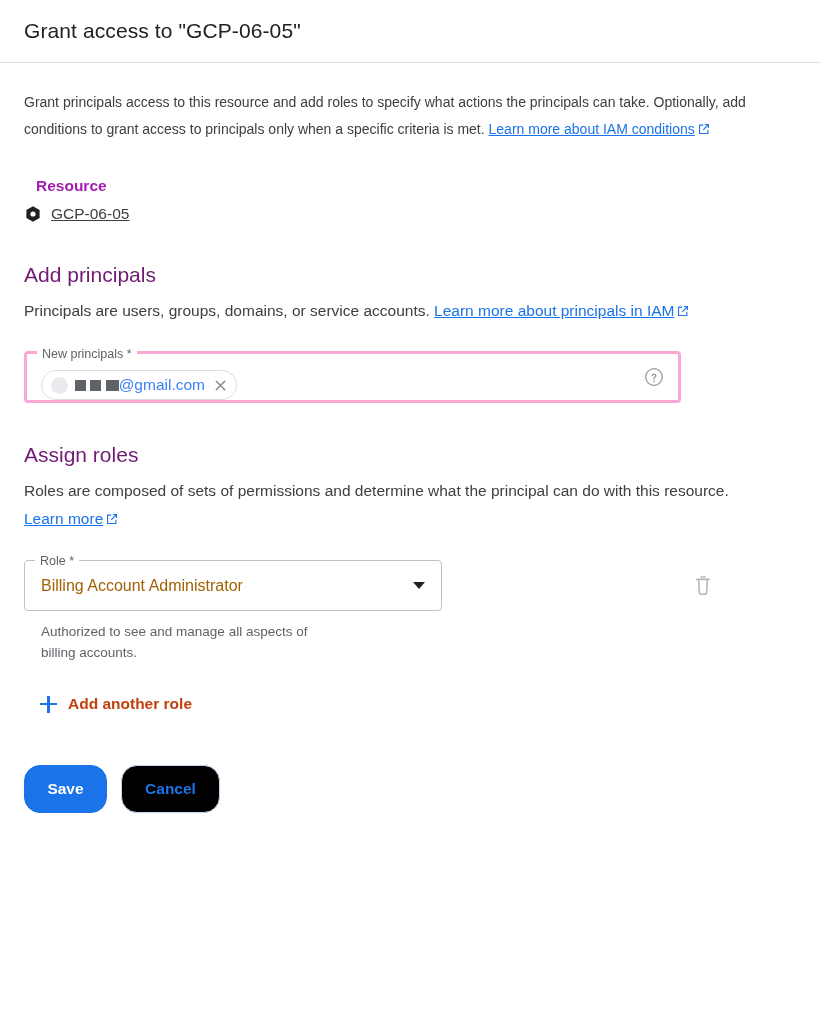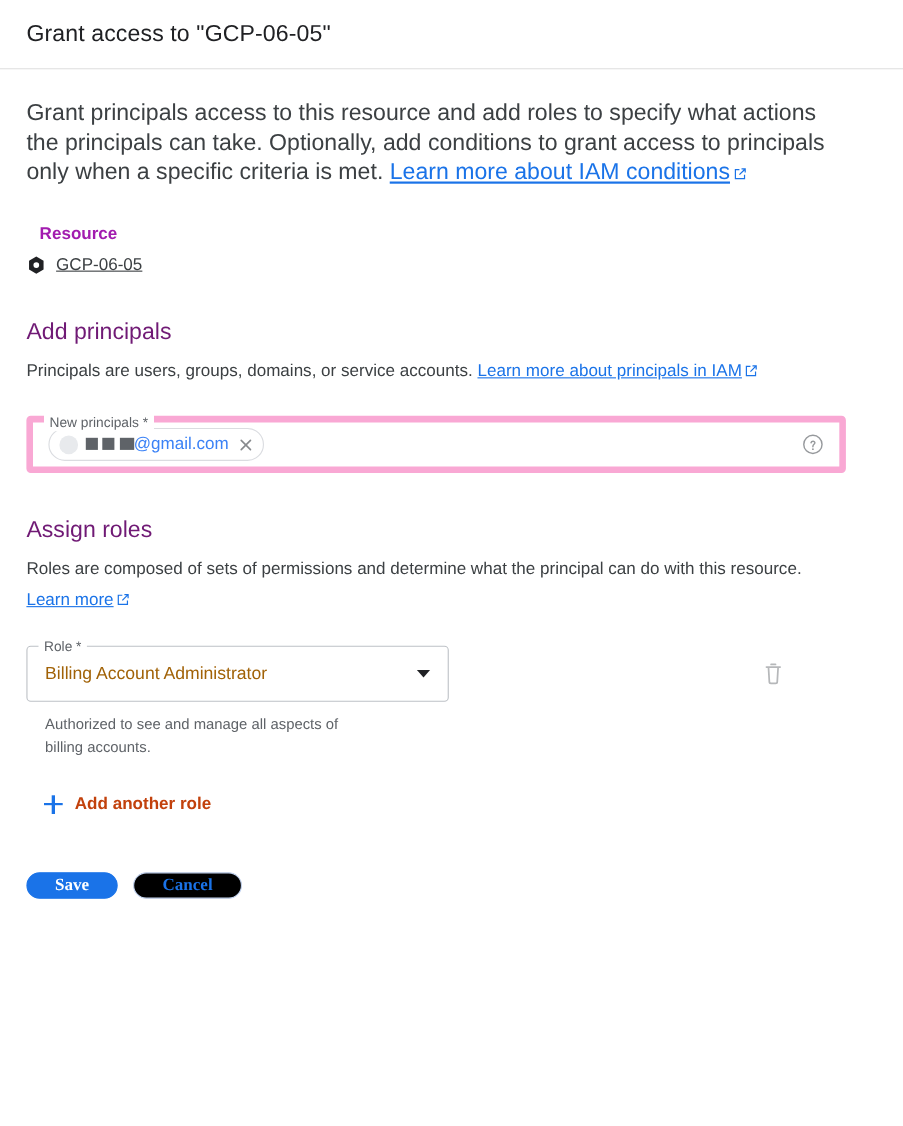--- a/index.html
+++ b/index.html
@@ -34,21 +34,21 @@
     color: #202124;
     letter-spacing: 0.1px;
   }
 
   
   .body {
     padding: 26px 24px 0 24px;
   }
 
   .intro {
-    font-size: 21px;
+    font-size: 14px;
     line-height: 27px;
     color: #3c4043;
     max-width: 740px;
     margin: 0 0 4px 0;
   }
 
   a.link {
     color: #1a73e8;
     text-decoration: underline;
     cursor: pointer;
@@ -100,25 +100,25 @@
     color: #3c4043;
     max-width: 740px;
     margin: 0;
   }
 
   
   .field-outlined {
     position: relative;
     margin-top: 26px;
     height: 52px;
-    width: 745px;
-    border: 6px solid #f9a8d4;
+    width: 657px;
+    border: 3px solid #f9a8d4;
     border-radius: 4px;
     display: flex;
-    align-items: center;
+    align-items: flex-end;
     padding: 0 14px;
   }
   .field-legend {
     position: absolute;
     top: -8px;
     left: 10px;
     background: #ffffff;
     padding: 0 5px;
     font-size: 12.5px;
     color: #5f6368;
@@ -174,21 +174,21 @@
 
   
   .role-row {
     display: flex;
     align-items: flex-start;
     margin-top: 27px;
     width: 745px;
   }
   .select-outlined {
     position: relative;
-    width: 384px;
+    width: 418px;
     height: 51px;
     border: 1px solid #bdc1c6;
     border-radius: 4px;
     display: flex;
     align-items: center;
     padding: 0 16px;
     cursor: pointer;
   }
   .select-value {
     font-size: 16px;
@@ -250,30 +250,29 @@
   .plus::after  { top: 0; left: 7px; height: 17px; width: 2.5px; }
 
   
   .btn-row {
     display: flex;
     align-items: center;
     gap: 14px;
     margin-top: 48px;
   }
   .btn {
-    height: 24px;
+    height: 48px;
     border-radius: 16px;
     font-size: 15.5px;
     font-weight: bold;
     display: inline-flex;
     align-items: center;
     justify-content: center;
     cursor: pointer;
     padding: 0 20px;
-    font-family: Liberation Serif, serif;
   }
   .btn-primary {
     background: #1a73e8;
     color: #ffffff;
     border: 1px solid #1a73e8;
     min-width: 83px;
   }
   .btn-outline {
     background: #000000;
     color: #1a73e8;

